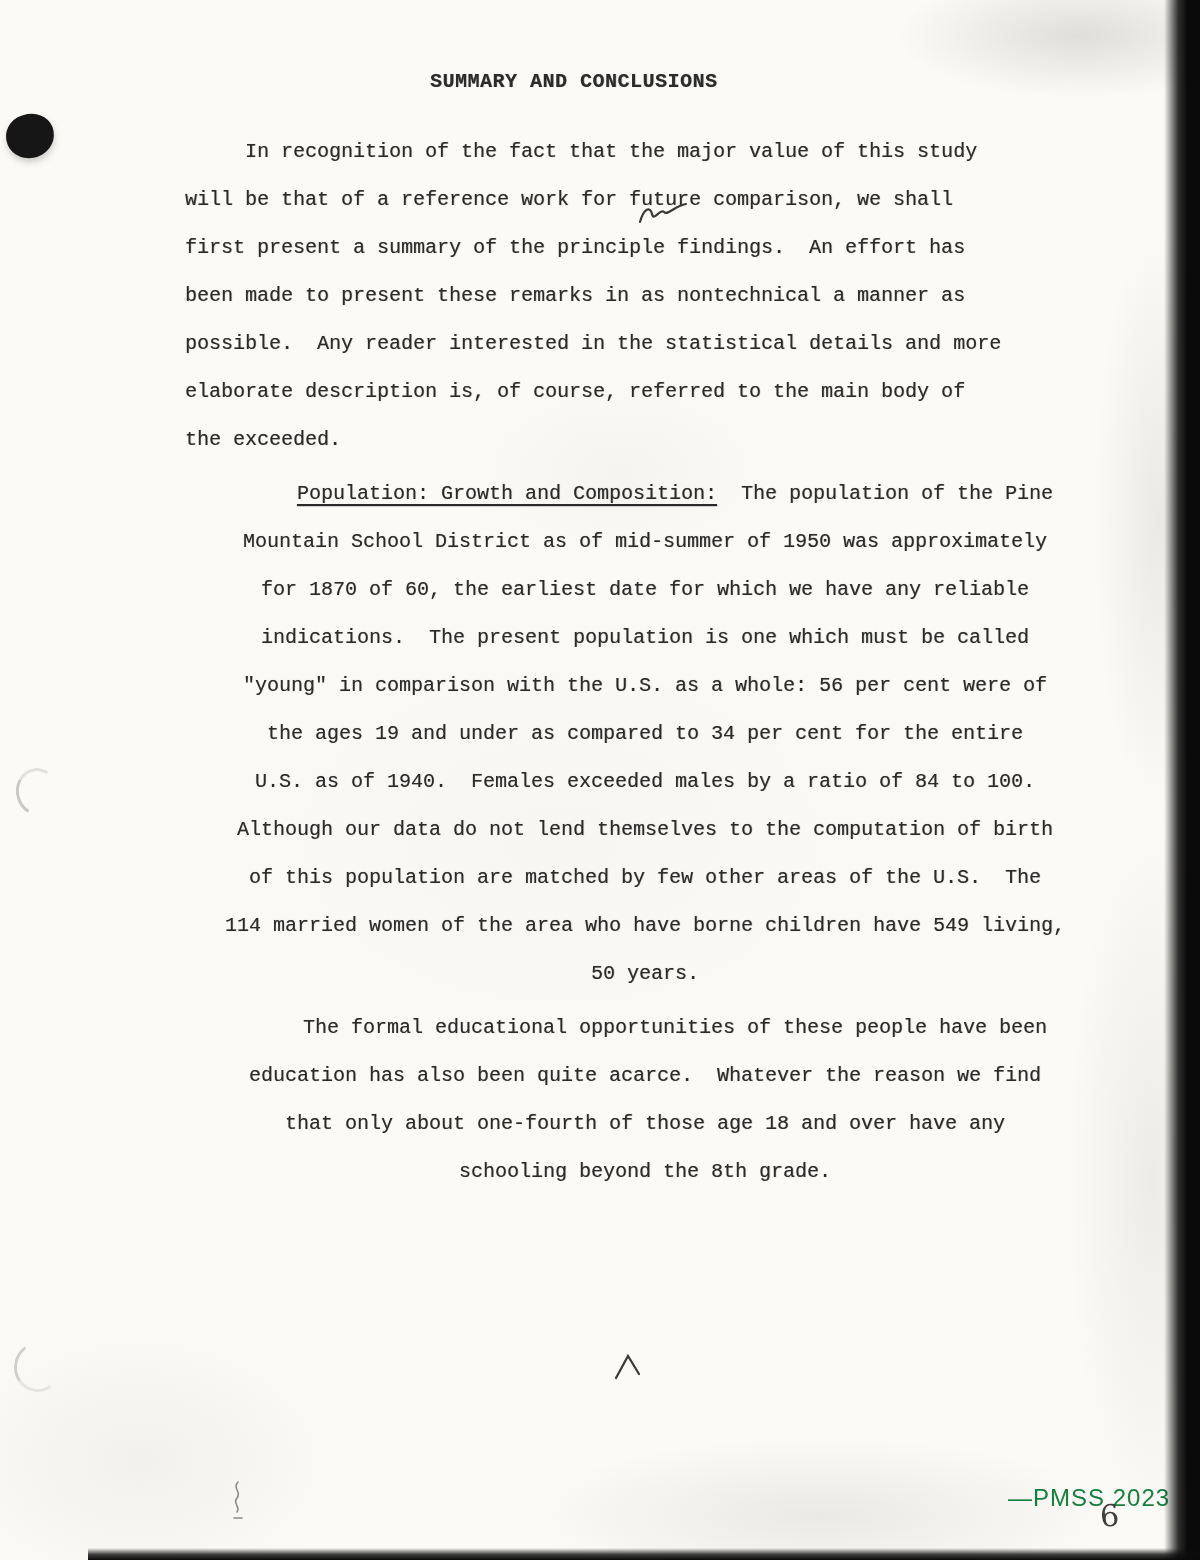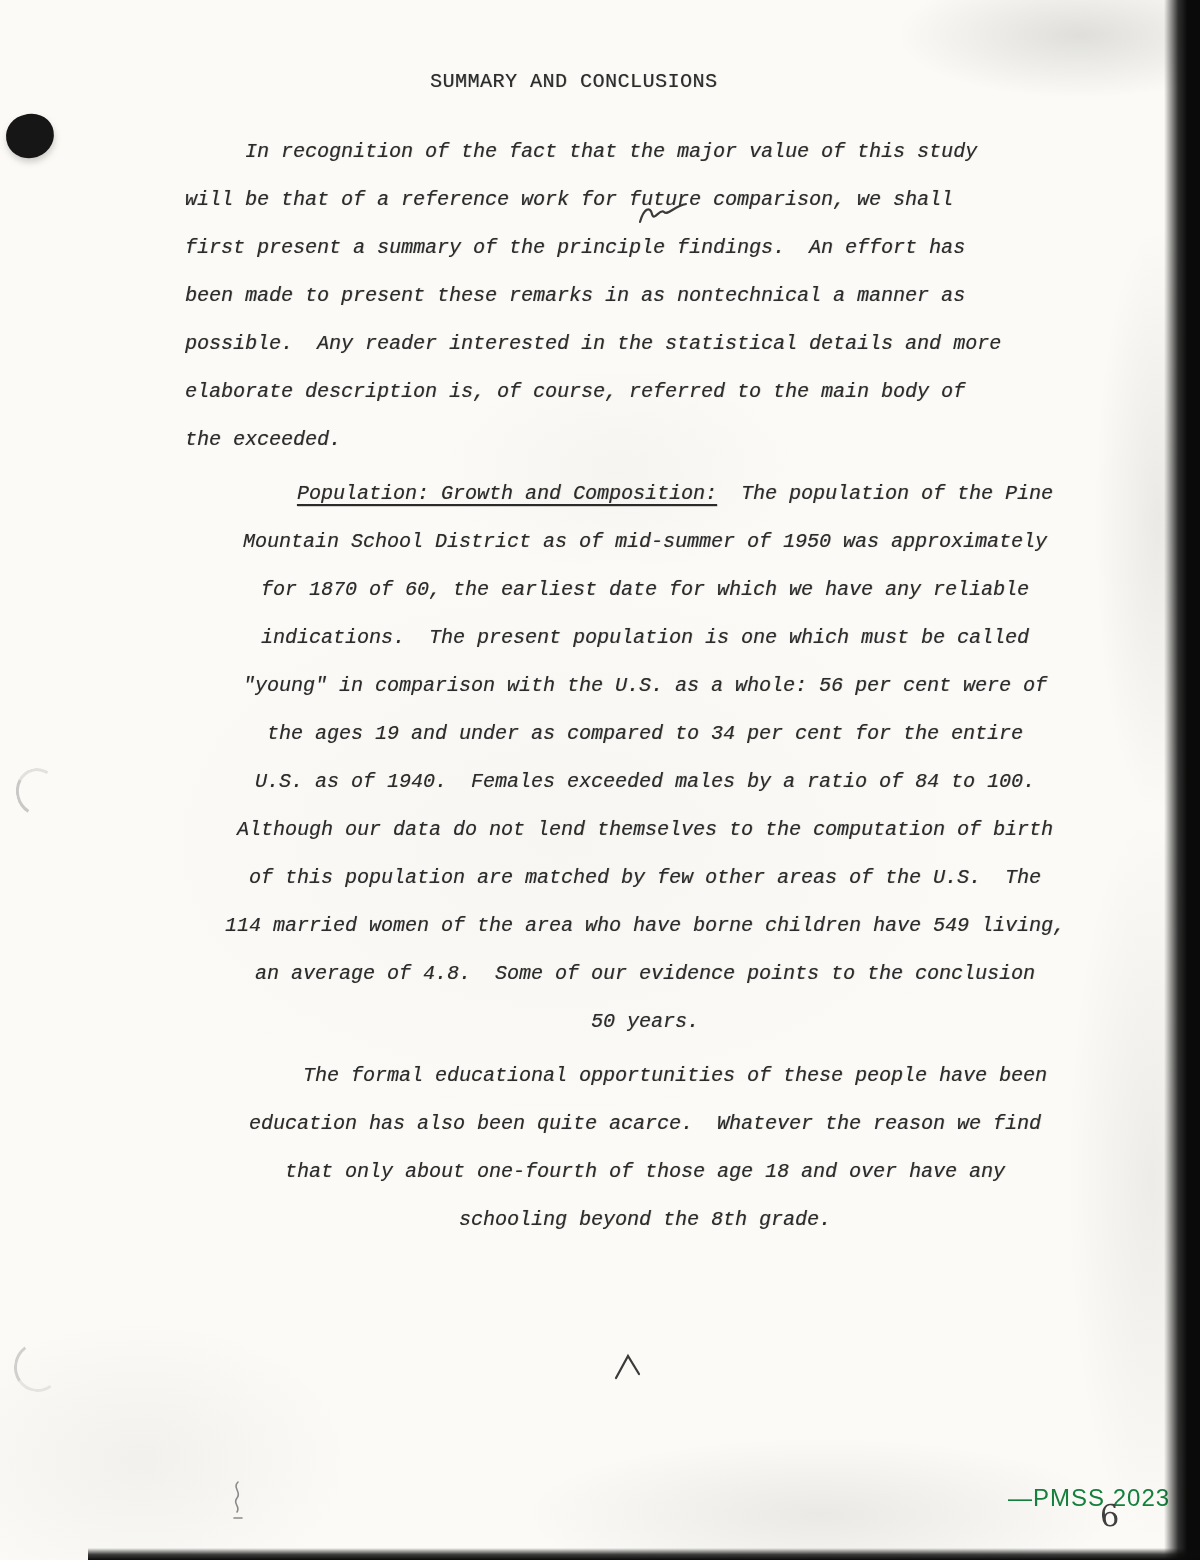--- a/index.html
+++ b/index.html
@@ -62,32 +62,31 @@
     border-bottom: 3px solid rgba(160,160,160,0.22);
     transform: rotate(10deg);
   }
 
   
   .content {
     position: absolute; left: 185px; top: 70px; width: 920px;
     text-shadow: 0.4px 0.4px 0.7px rgba(55,55,55,0.55);
   }
   .title {
-    font-size: 20px; line-height: 24px; font-weight: normal;
+    font-size: 20px; line-height: 24px; font-weight: bold;
     margin: 0 0 34px 245px;
     white-space: pre;
     letter-spacing: 0.5px;
   }
   .paragraph + .paragraph { margin-top: 6px; text-align: center; }
   .line {
     white-space: pre;
     font-size: 20px;
     line-height: 48px;
     height: 48px;
-    font-style: italic;
   }
   .underlined {
     text-decoration: underline;
     text-decoration-thickness: 1.5px;
     text-underline-offset: 5px;
   }
 
   
   .mark { position: absolute; pointer-events: none; }
 
@@ -131,21 +130,20 @@
           <div class="line"><span>     </span><span class="underlined">Population: Growth and Composition:</span><span>  The population of the Pine</span></div>
           <div class="line"><span>Mountain School District as of mid-summer of 1950 was approximately</span></div>
           <div class="line"><span>for 1870 of 60, the earliest date for which we have any reliable</span></div>
           <div class="line"><span>indications.  The present population is one which must be called</span></div>
           <div class="line"><span>"young" in comparison with the U.S. as a whole: 56 per cent were of</span></div>
           <div class="line"><span>the ages 19 and under as compared to 34 per cent for the entire</span></div>
           <div class="line"><span>U.S. as of 1940.  Females exceeded males by a ratio of 84 to 100.</span></div>
           <div class="line"><span>Although our data do not lend themselves to the computation of birth</span></div>
           <div class="line"><span>of this population are matched by few other areas of the U.S.  The</span></div>
           <div class="line"><span>114 married women of the area who have borne children have 549 living,</span></div>
-          <div class="line"><span>an average of 4.8.  Some of our evidence points to the conclusion</span></div>
           <div class="line"><span>50 years.</span></div>
         </div>
         <div class="paragraph">
           <div class="line"><span>     The formal educational opportunities of these people have been</span></div>
           <div class="line"><span>education has also been quite acarce.  Whatever the reason we find</span></div>
           <div class="line"><span>that only about one-fourth of those age 18 and over have any</span></div>
           <div class="line"><span>schooling beyond the 8th grade.</span></div>
         </div>
       </div>
   </div>

